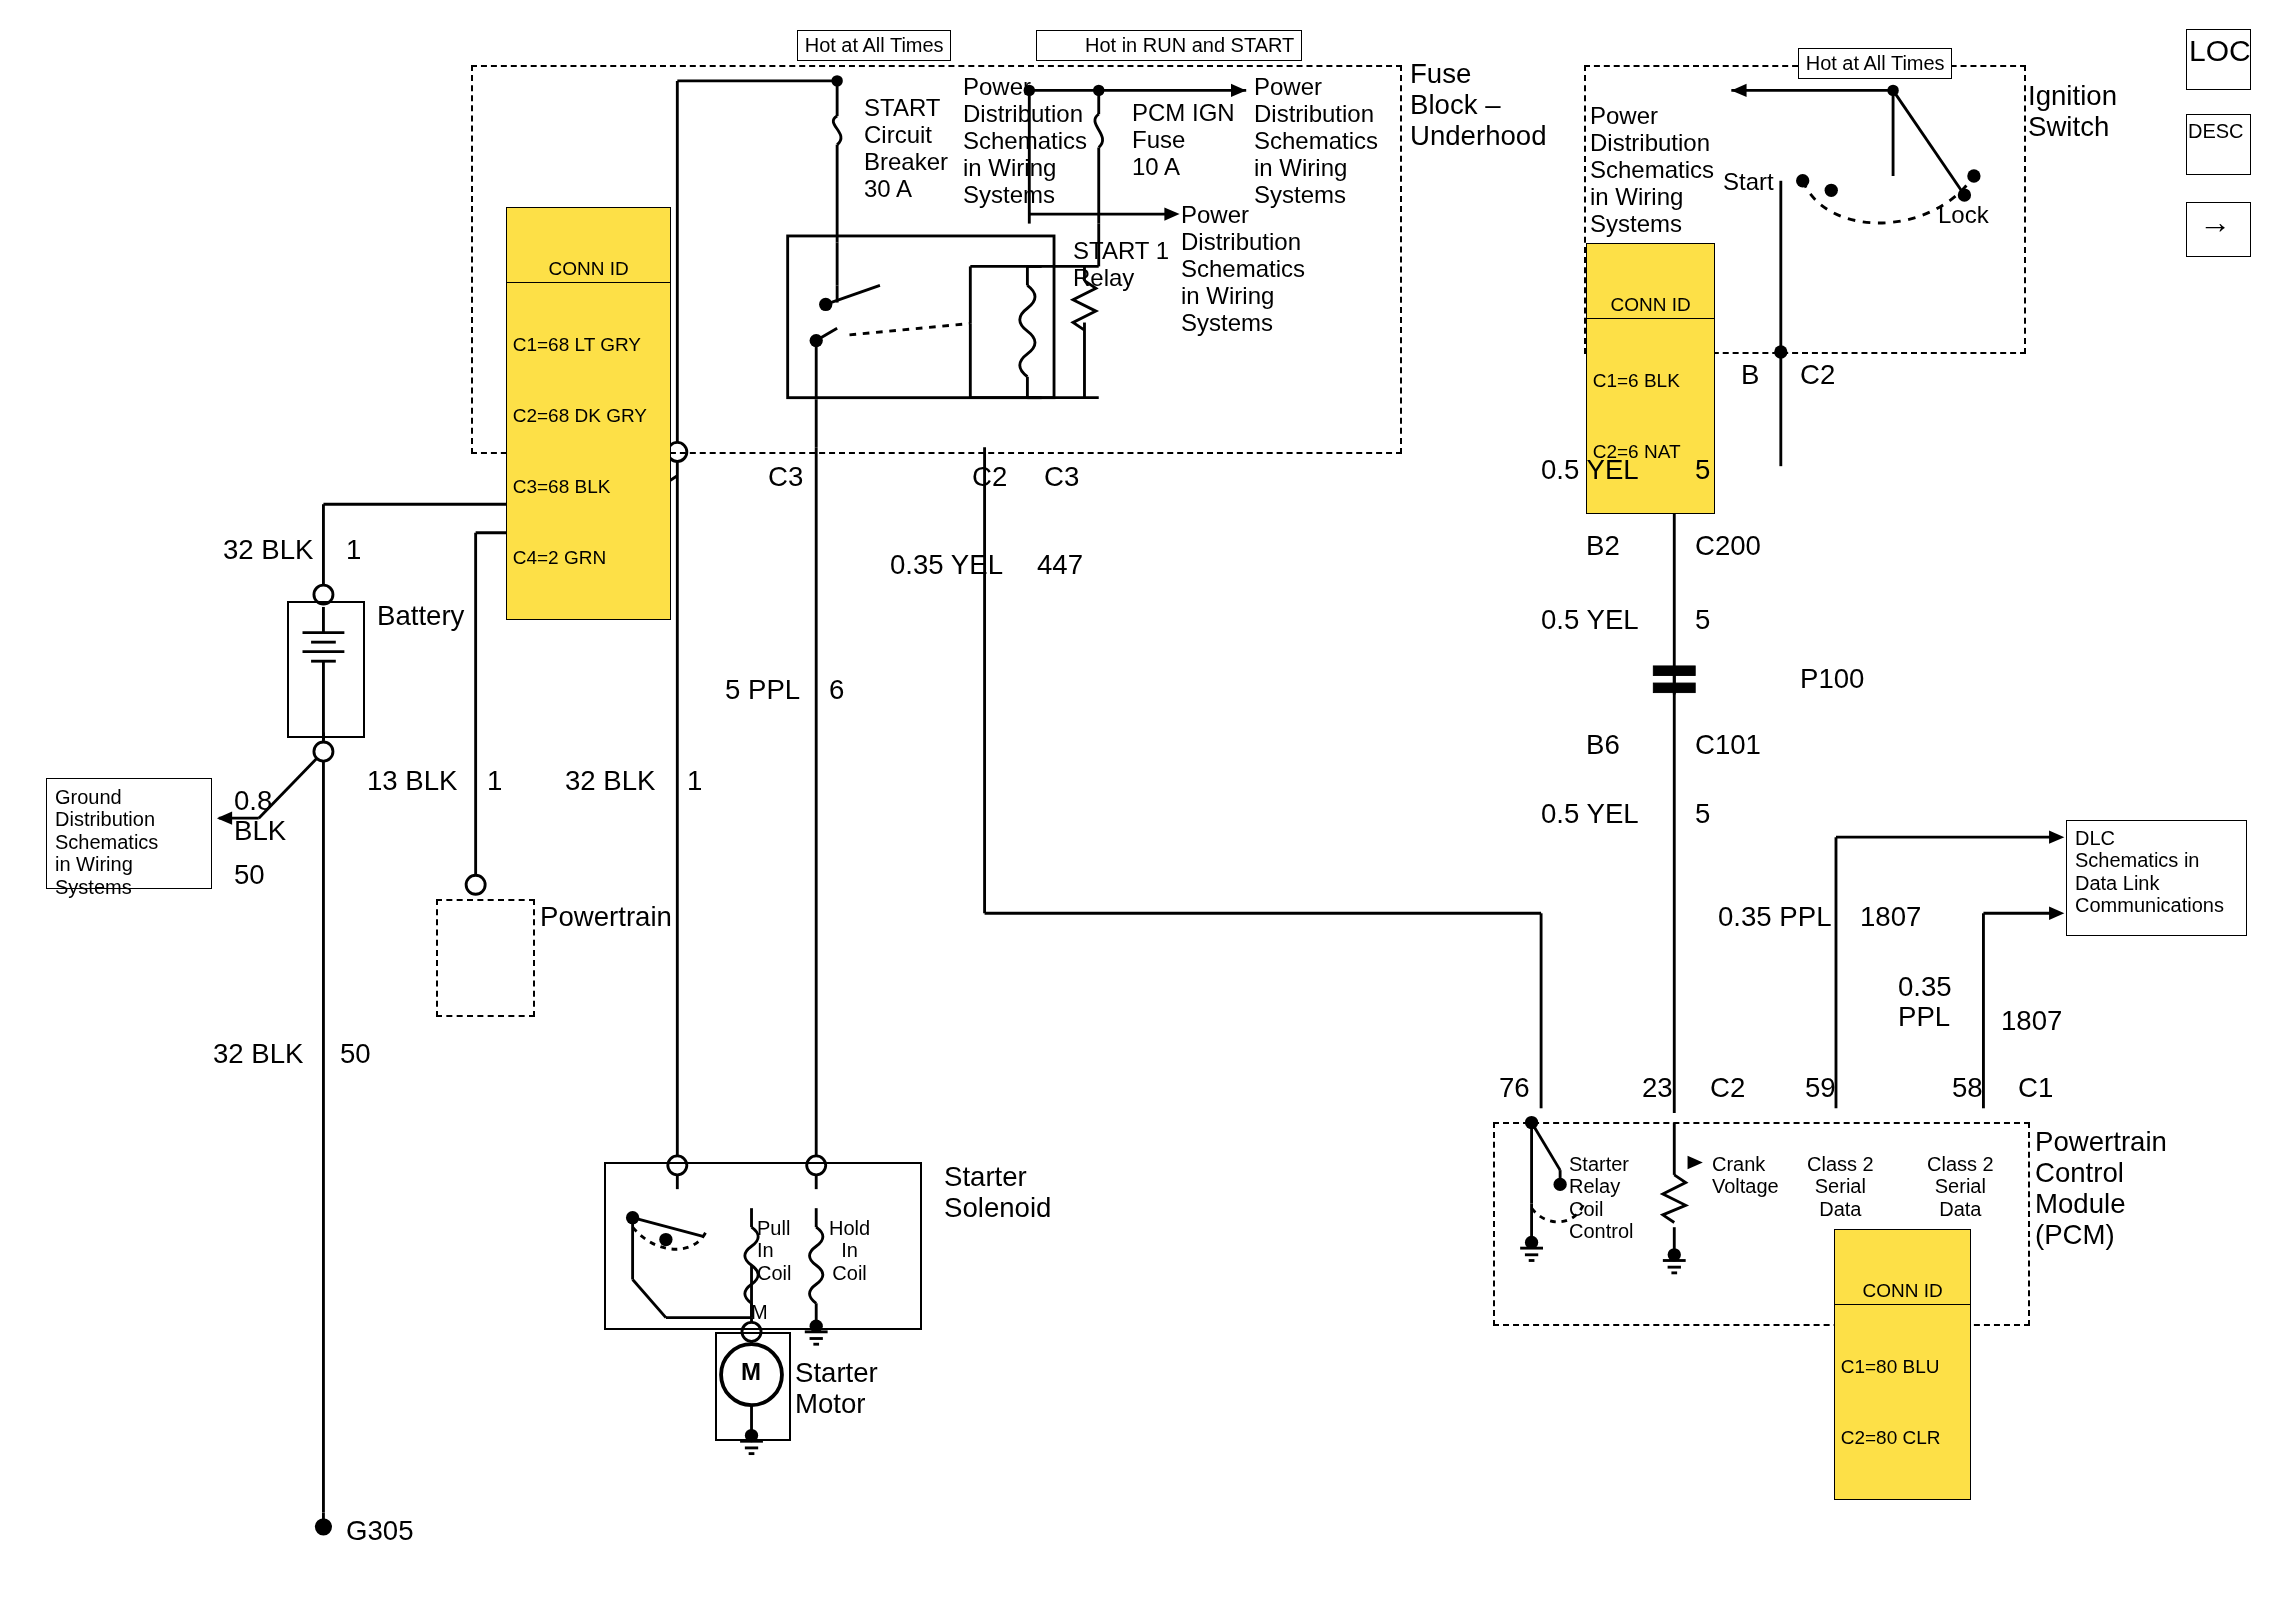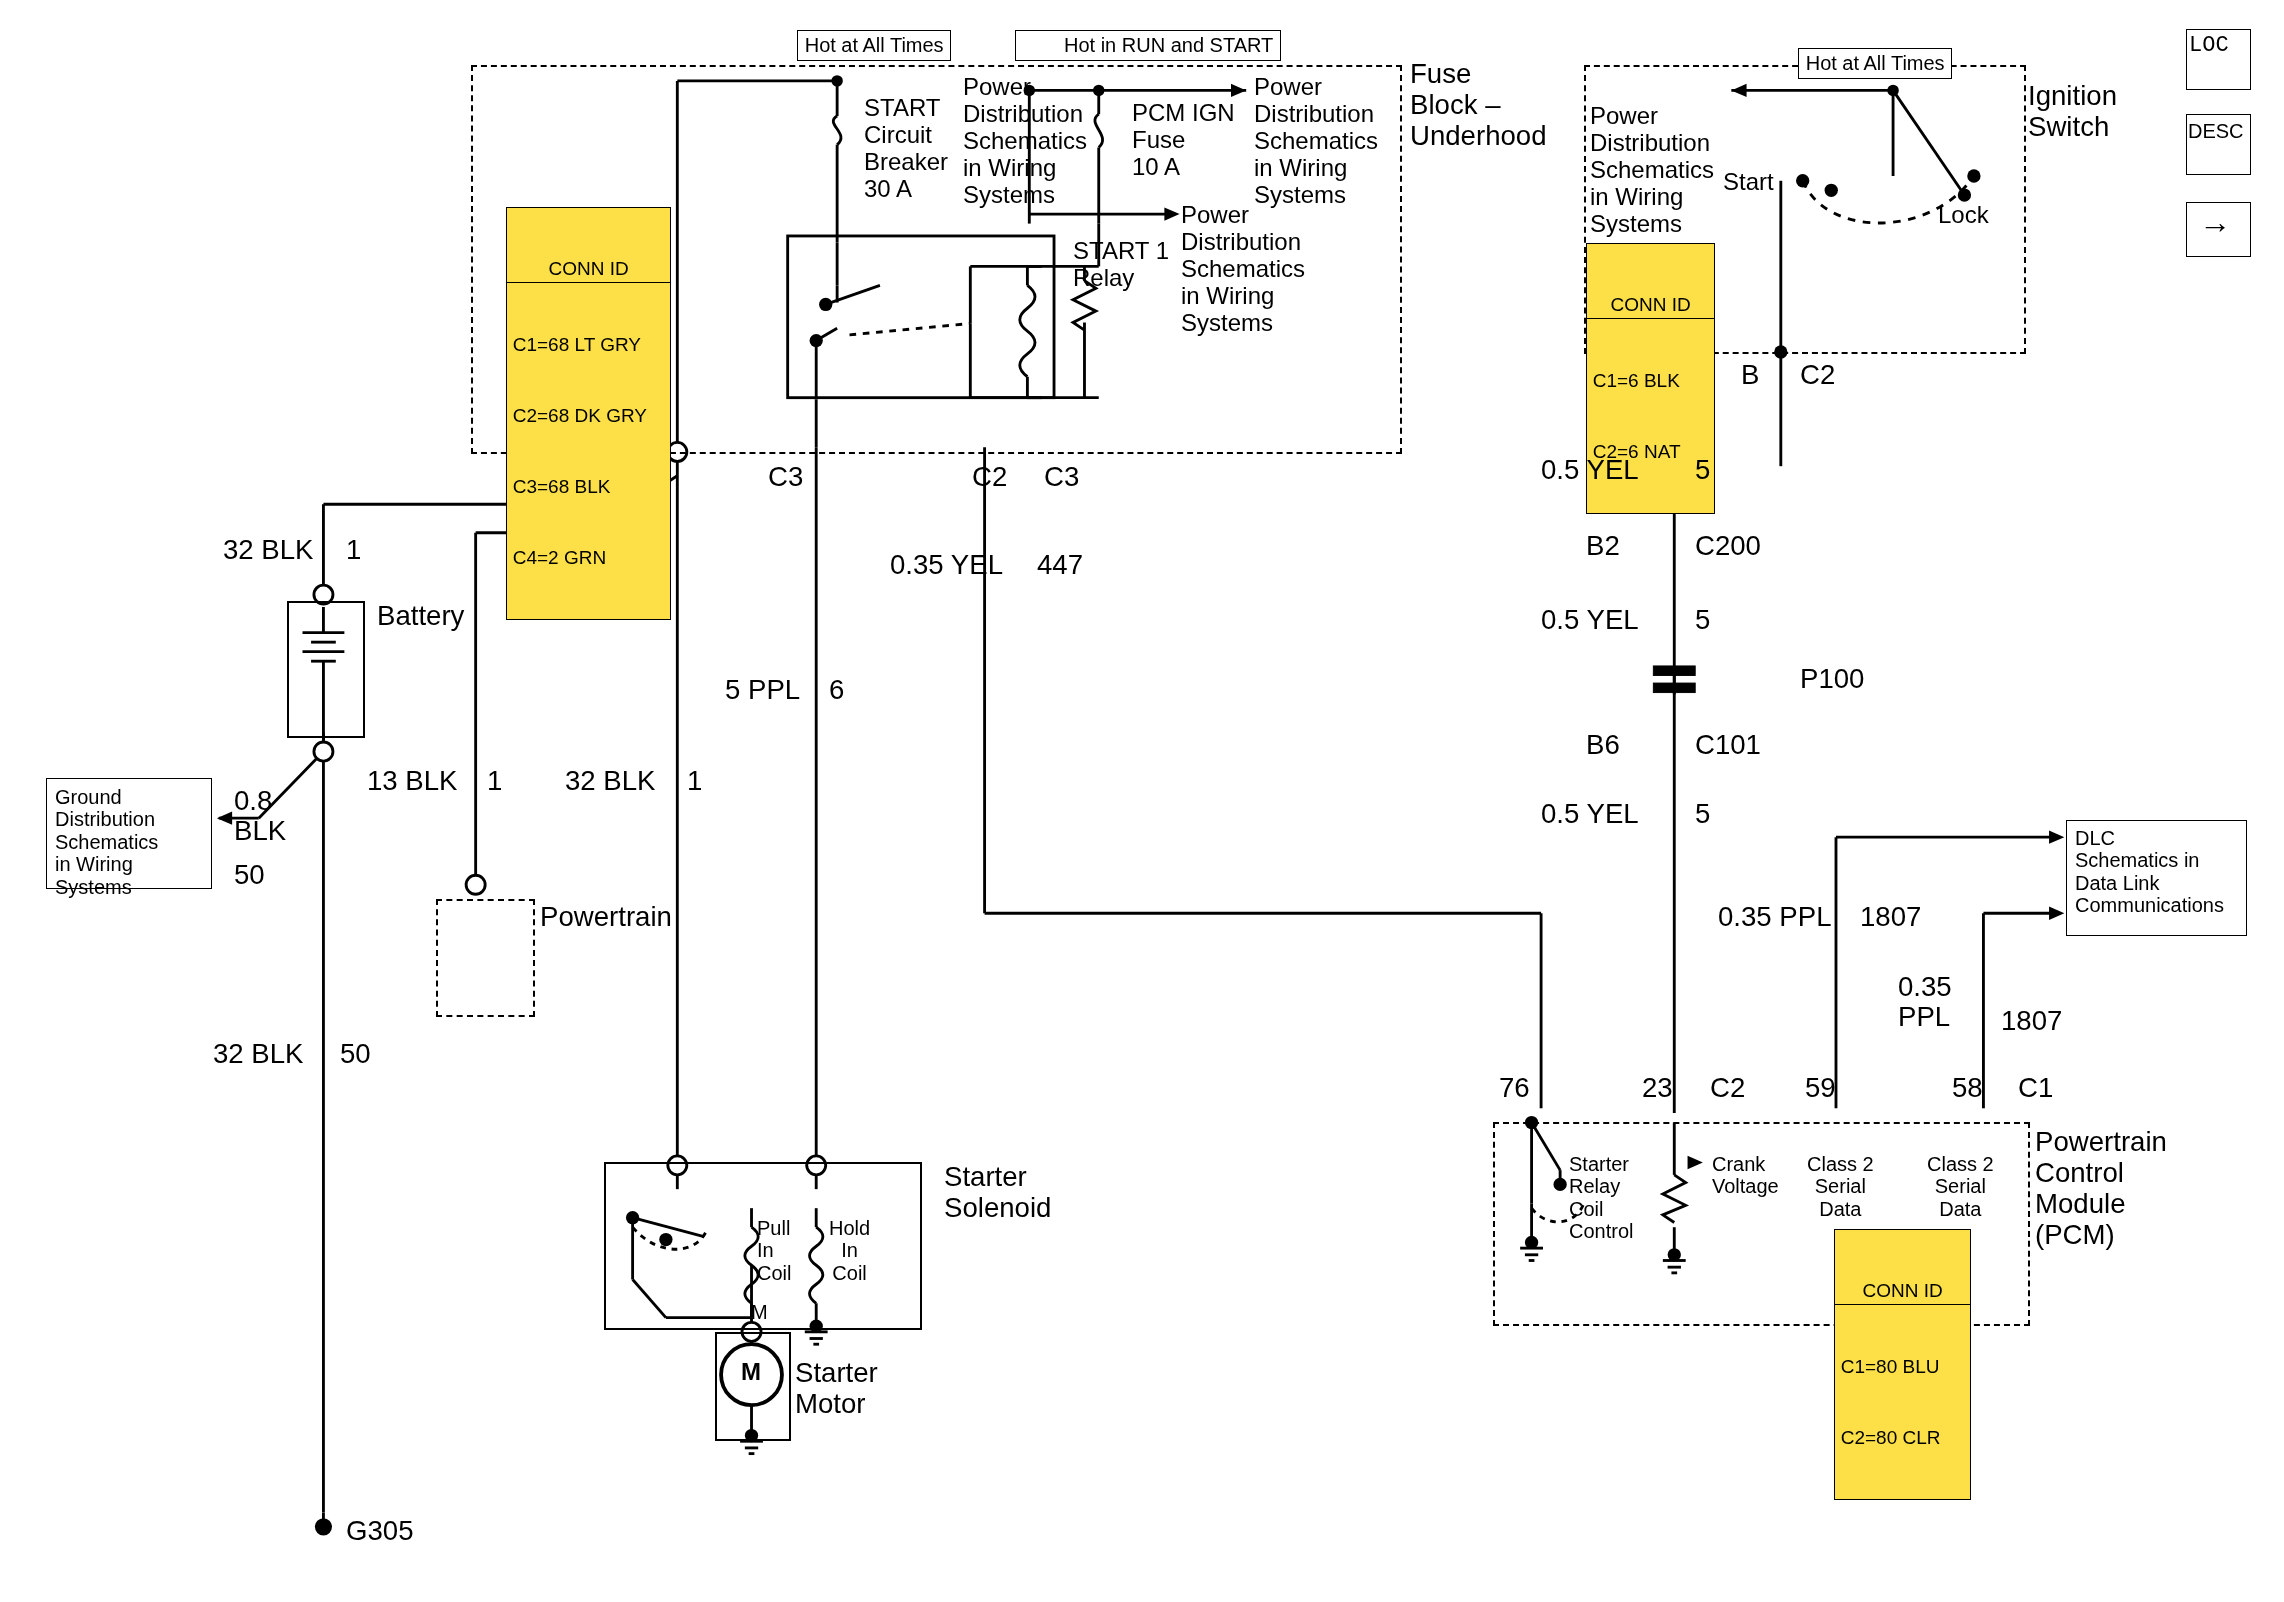--- a/index.html
+++ b/index.html
@@ -290,21 +290,21 @@
 
   <div class="solidbox" style="left:604px; top:1162px; width:314px; height:164px;"></div>
 
   <div class="solidbox" style="left:715px; top:1332px; width:72px; height:105px;"></div>
 
   <div class="solidbox" style="left:287px; top:601px; width:74px; height:133px;"></div>
 
   <div class="dashbox" style="left:436px; top:899px; width:95px; height:114px;"></div>
 
   <div class="boxed" style="left:797px; top:30px;">Hot at All Times</div>
-  <div class="boxed" style="left:1015px; top:30px;padding-left:48px;">Hot in RUN and START</div>
+  <div class="boxed" style="left:1036px; top:30px;padding-left:48px;">Hot in RUN and START</div>
   <div class="boxed" style="left:1798px; top:48px;">Hot at All Times</div>
 
   <div class="lbl" style="left:963px; top:74px;">Power
 Distribution
 Schematics
 in Wiring
 Systems</div>
   <div class="lbl" style="left:1254px; top:74px;">Power
 Distribution
 Schematics
@@ -459,21 +459,21 @@
 Voltage</div>
   <div class="lbl sm" style="left:1807px; top:1153px; text-align:center;">Class 2
 Serial
 Data</div>
   <div class="lbl sm" style="left:1927px; top:1153px; text-align:center;">Class 2
 Serial
 Data</div>
 
   <div class="thinbox" style="left:2186px; top:28.5px; width:63px; height:59px; background:#fff;">
   </div>
-  <div class="lbl" style="left:2189px; top:34px; font-size:22px;font-family:Liberation Mono, monospace;">LOC</div>
+  <div class="lbl" style="left:2189px; top:34px; font-size:30px;">LOC</div>
 
   <div class="thinbox" style="left:2186px; top:114px; width:63px; height:59px; background:#fff;">
   </div>
   <div class="lbl" style="left:2188px; top:120px; font-size:20px;">DESC</div>
 
   <div class="thinbox" style="left:2186px; top:202px; width:63px; height:53px; background:#fff;">
   </div>
   <div class="lbl" style="left:2199px; top:205px; font-size:32px; font-weight:bold;">→</div>
 
 </div>

